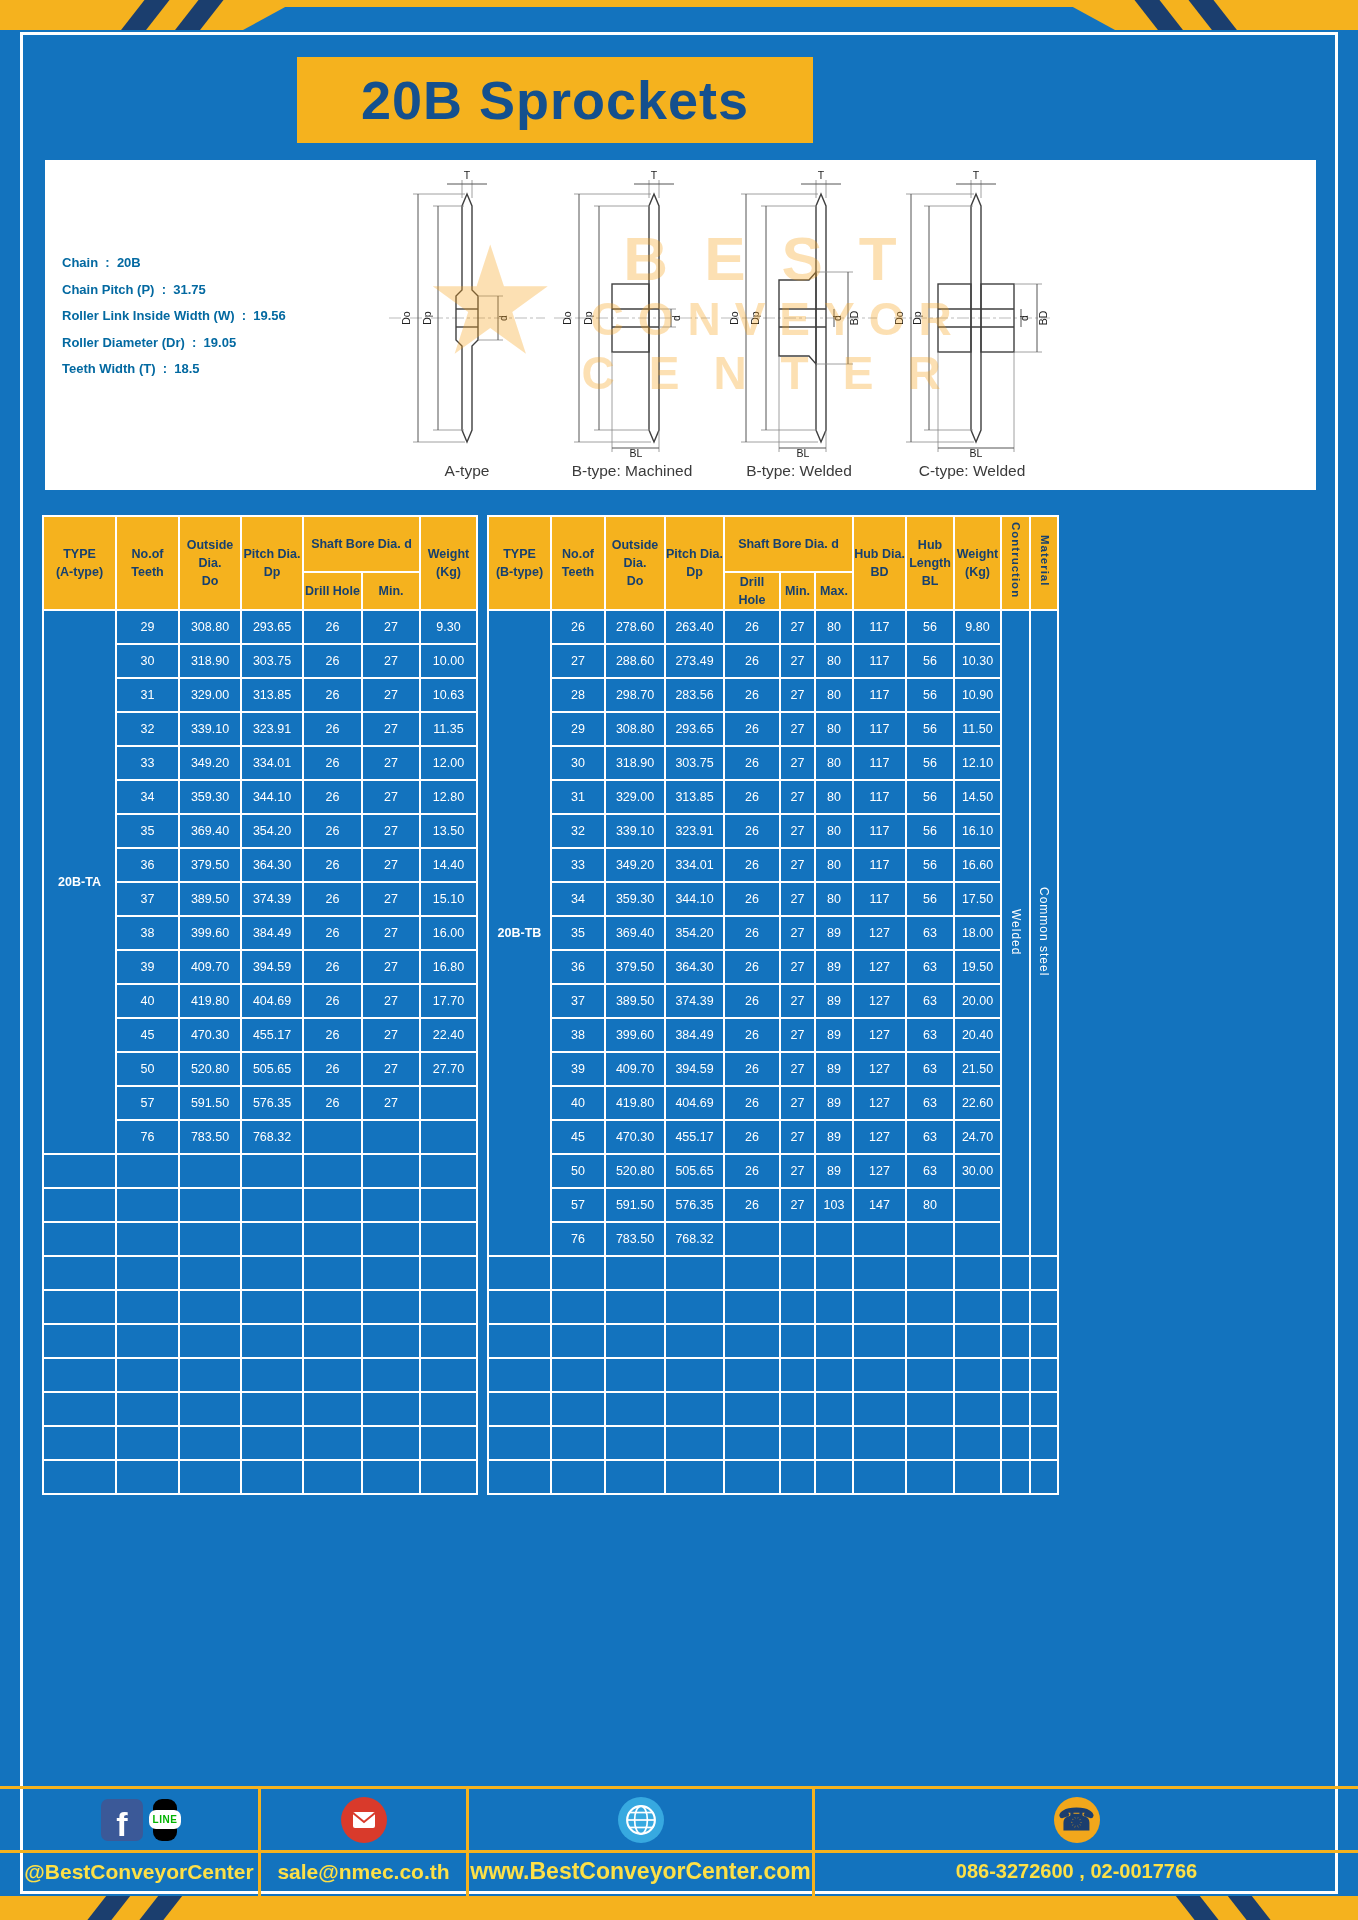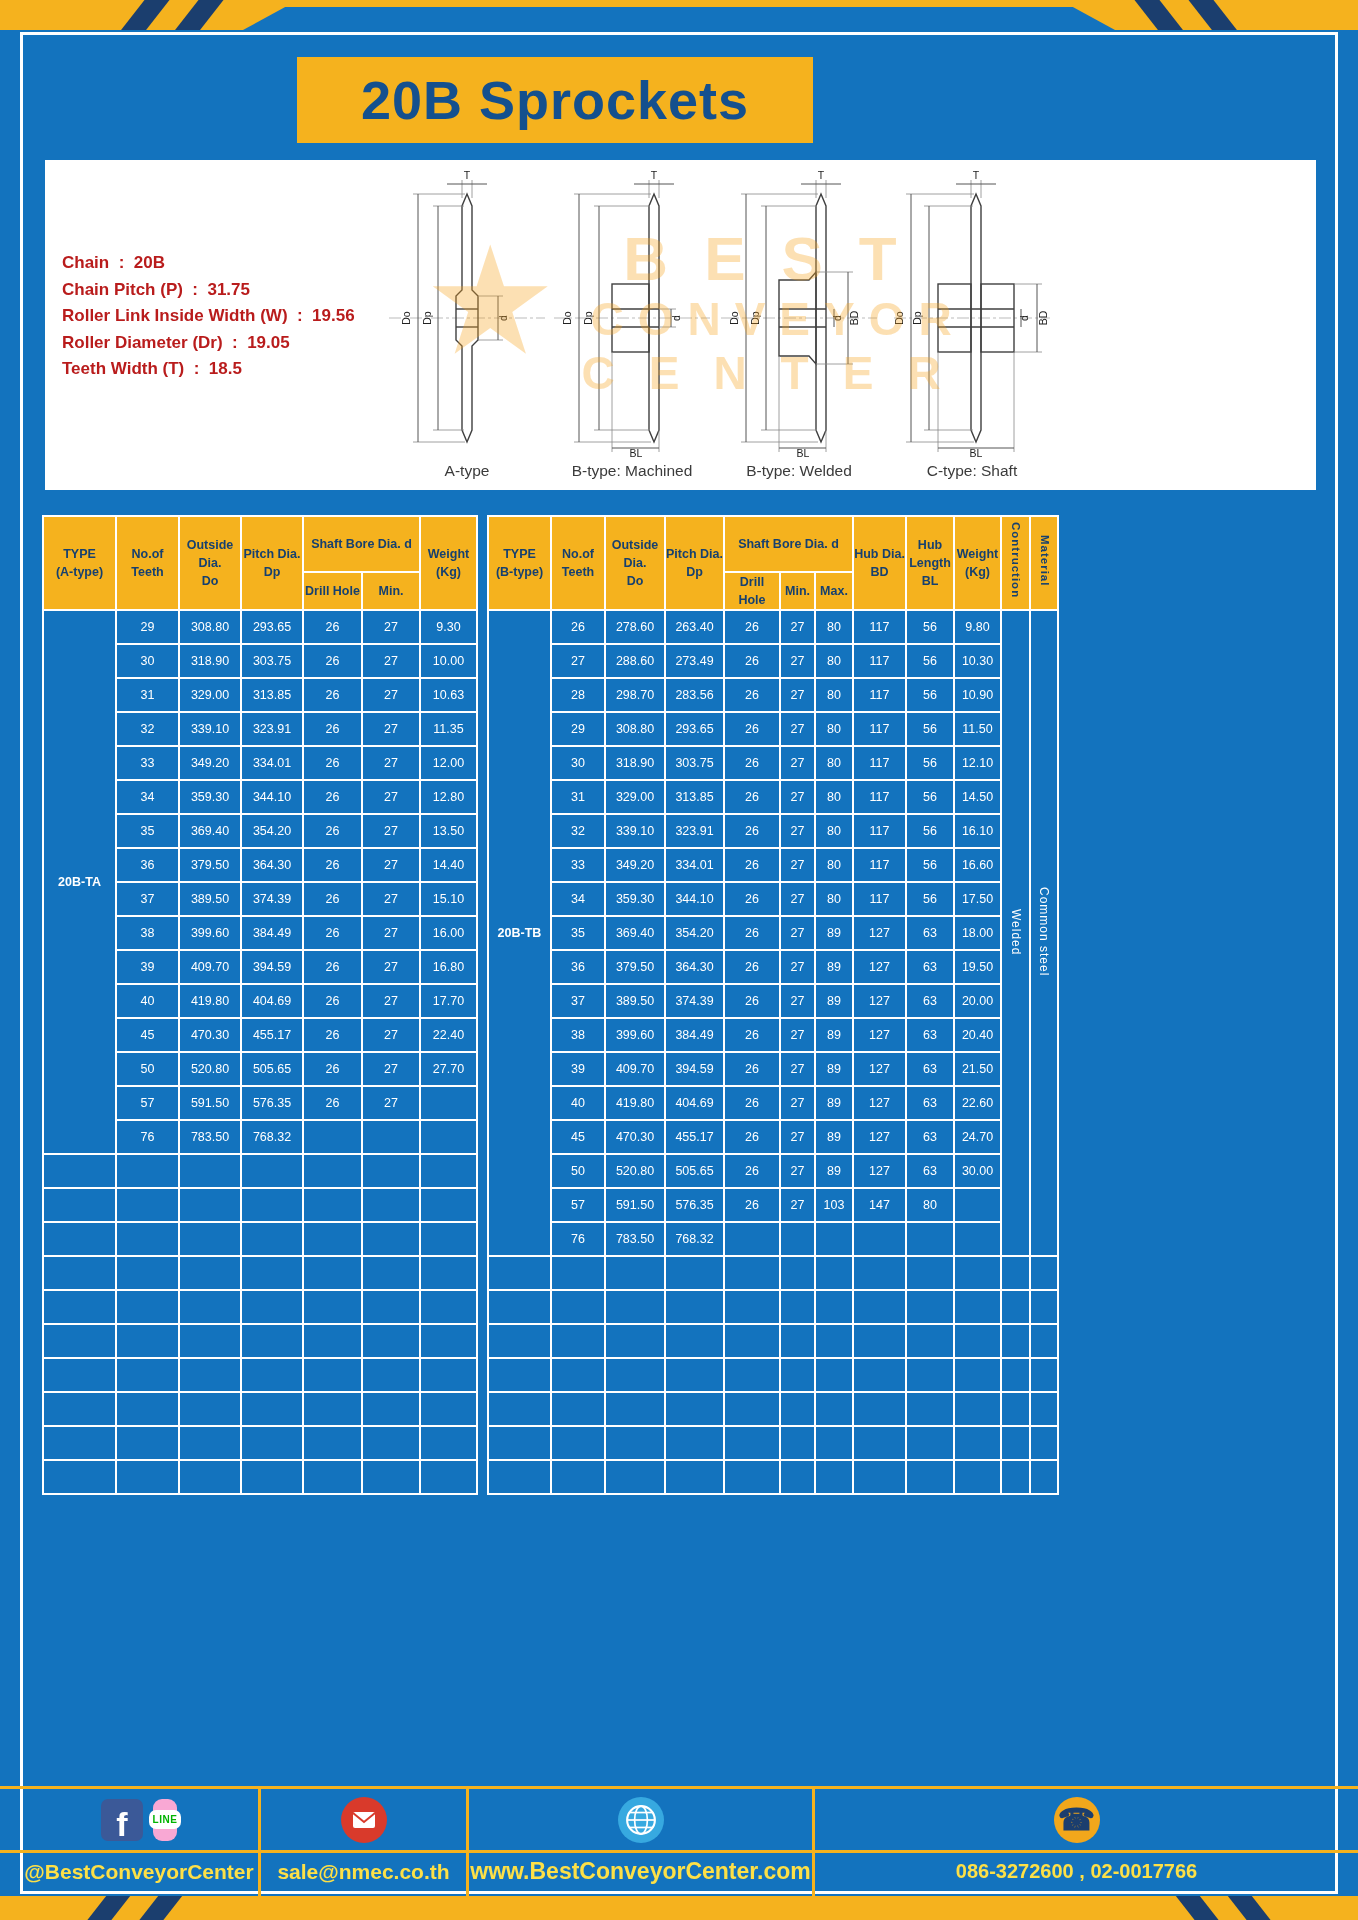--- a/index.html
+++ b/index.html
@@ -21,21 +21,21 @@
   .bstripe { position:absolute; top:-5px; width:24px; height:36px; background:#1B3E6E; }
   .bstripe.l { transform:skewX(-38deg); } .bstripe.r { transform:skewX(38deg); }
 
   
   .title-banner { position:absolute; left:297px; top:57px; width:516px; height:86px; background:#F5B21E; display:flex; align-items:center; justify-content:center; z-index:2; }
   .title-banner h1 { font-size:54px; font-weight:800; color:#14508E; letter-spacing:1px; }
 
   
   .spec-panel { position:absolute; left:45px; top:160px; width:1271px; height:330px; background:#ffffff; z-index:2; overflow:hidden; }
   .specs { position:absolute; left:17px; top:90px; z-index:4; }
-  .spec-line { font-size:17px; font-weight:700; color:#b91c1c; line-height:26.5px; white-space:pre; }
+  .spec-line { font-size:13px; font-weight:700; color:#0369a1; line-height:26.5px; white-space:pre; }
   .wm { position:absolute; left:378px; top:66px; display:flex; align-items:flex-start; opacity:.33; z-index:3; pointer-events:none; }
   .wm-star { font-size:150px; line-height:150px; color:#F7A31D; }
   .wm-lines { margin-left:24px; color:#F7A31D; font-weight:800; text-align:center; }
   .wm-l1 { font-size:62px; line-height:66px; letter-spacing:36px; }
   .wm-l2 { font-size:46px; line-height:54px; letter-spacing:14px; }
   .wm-l3 { font-size:46px; line-height:54px; letter-spacing:34px; }
   .drawing { position:absolute; top:8px; width:164px; z-index:2; }
   .d-a { left:340px; } .d-b1 { left:505px; } .d-b2 { left:672px; } .d-c { left:845px; }
   .caption { text-align:center; font-size:15.5px; color:#3b3b3b; }
   svg .part { stroke:#3f3f3f; stroke-width:1.4; fill:none; }
@@ -64,21 +64,21 @@
   
   .footer { position:absolute; left:0; top:1786px; width:1358px; height:110px; z-index:6; }
   .fline { position:absolute; left:0; right:0; height:3px; background:#F5B21E; }
   .fline.t { top:0; } .fline.m { top:64px; }
   .fsep { position:absolute; top:0; bottom:0; width:3px; background:#F5B21E; }
   .fcol { position:absolute; top:3px; height:104px; display:flex; flex-direction:column; align-items:center; }
   .ficons { height:61px; display:flex; align-items:center; gap:10px; }
   .flabel { height:43px; display:flex; align-items:center; font-size:21px; font-weight:700; color:#fde047; white-space:nowrap; }
   .icon { display:flex; align-items:center; justify-content:center; }
   .icon.fb { width:42px; height:42px; background:#3B5998; border-radius:7px; color:#fff; font-size:34px; font-weight:700; line-height:1; padding-top:9px; }
-  .icon.line-app { width:24px; height:42px; background:#f9a8d4; border-radius:9px;text-align:right; }
+  .icon.line-app { width:24px; height:42px; background:#000000; border-radius:9px;text-align:right; }
   .line-bubble { background:#fff; border-radius:7px; color:#00B300; font-size:10px; font-weight:800; padding:4px 4px; letter-spacing:.5px; }
   .icon.round { width:46px; height:46px; border-radius:50%; }
   .icon.mail { background:#D93A2B; }
   .icon.globe { background:#37A9E0; }
   .icon.phone { background:#F2A71B; color:#1B3E6E; font-size:30px; font-weight:700; }
 </style>
 </head>
 <body>
 
 <div class="page">
@@ -229,21 +229,21 @@
         <text transform="rotate(-90 138 150)" x="138" y="150" text-anchor="middle">d</text>
         <line class="ext" x1="124" y1="116" x2="152" y2="116"></line>
         <line class="ext" x1="124" y1="184" x2="152" y2="184"></line>
         <line class="dim" x1="147" y1="116" x2="147" y2="184"></line>
         <text transform="rotate(-90 157 150)" x="157" y="150" text-anchor="middle">BD</text>
         <line class="ext" x1="48" y1="184" x2="48" y2="284"></line>
         <line class="ext" x1="124" y1="184" x2="124" y2="284"></line>
         <line class="dim" x1="48" y1="280" x2="124" y2="280"></line>
         <text x="86" y="289" text-anchor="middle">BL</text>
       </svg>
-      <div class="caption">C-type: Shaft</div>
+      <div class="caption">C-type: Welded</div>
     </div>
   </div>
 
   <div class="twrap ta">
     <table class="spec">
       <colgroup>
         <col style="width:73px">
           <col style="width:63px">
           <col style="width:62px">
           <col style="width:62px">

